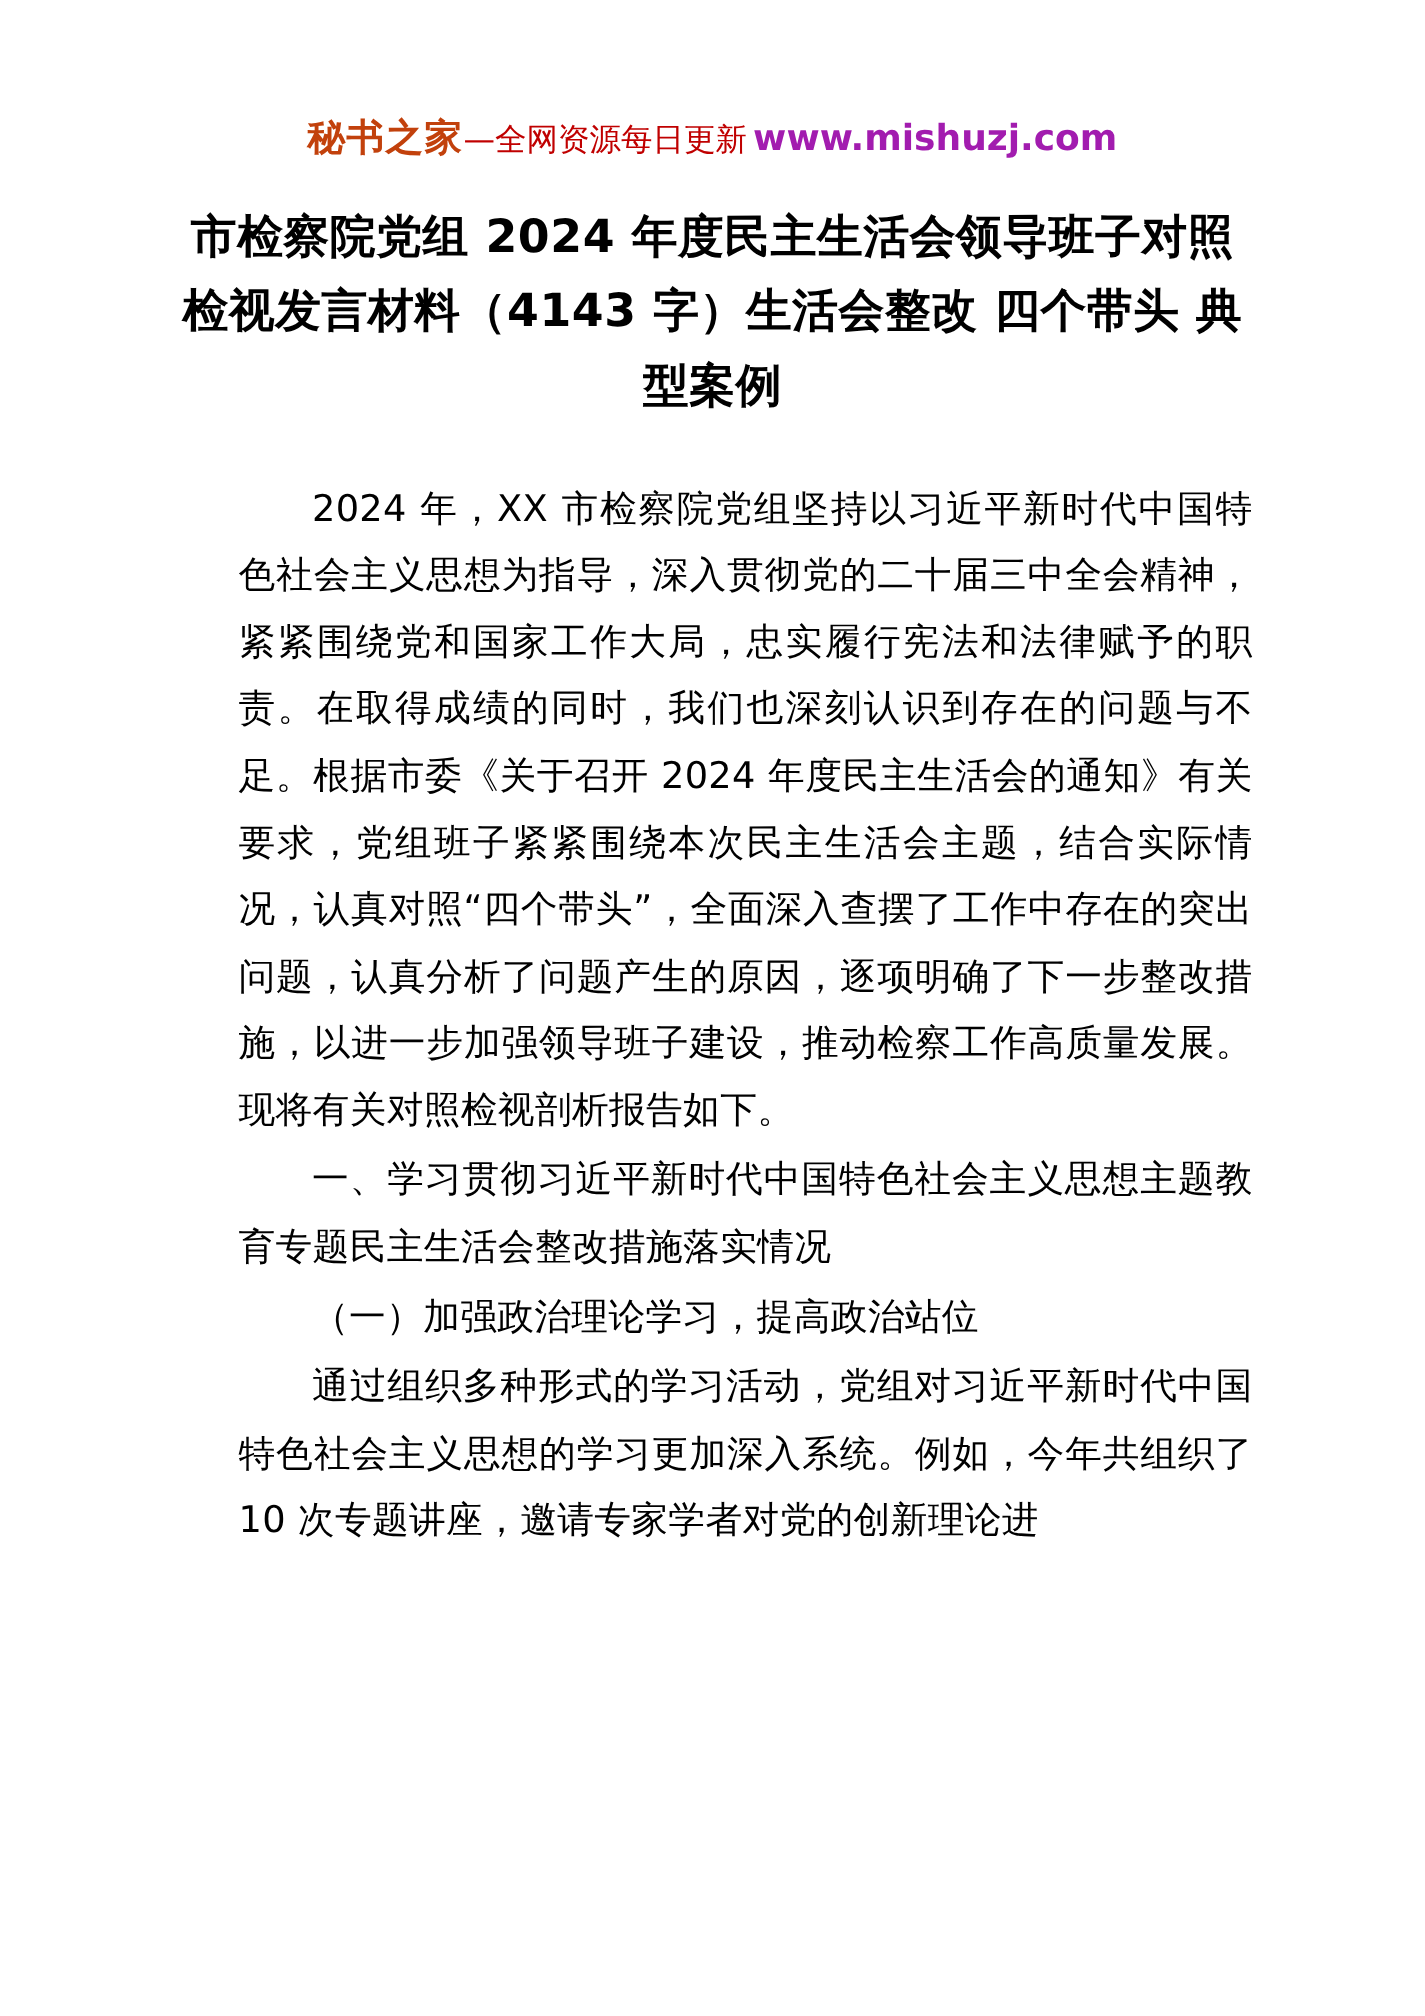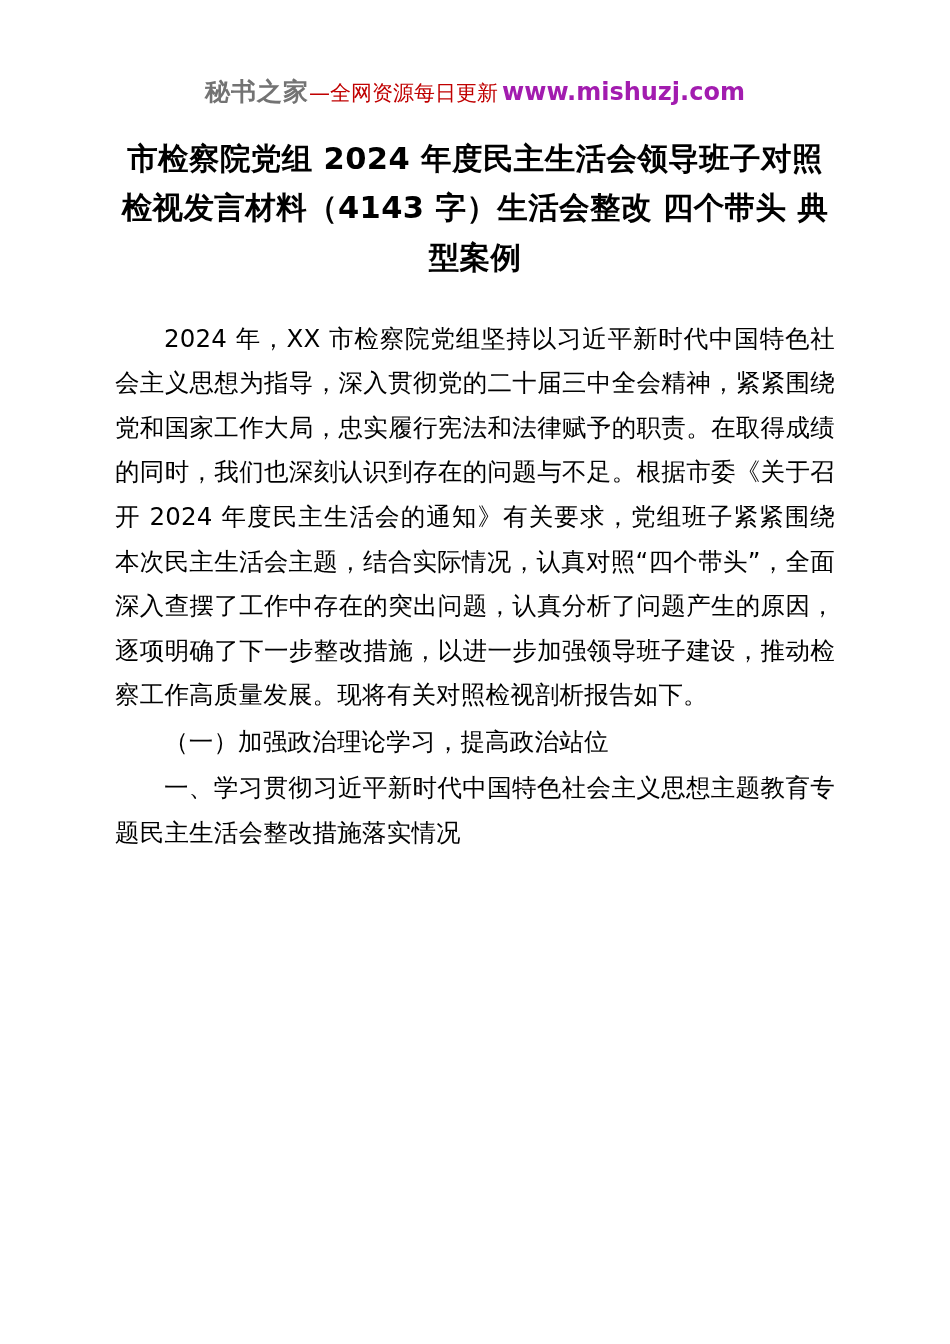--- a/index.html
+++ b/index.html
@@ -24,21 +24,21 @@
   
   .header-band {
     padding-top: 78px;
     text-align: center;
     white-space: nowrap;
     line-height: 1.1;
   }
   .brand {
     font-size: 25px;
     font-weight: bold;
-    color: #737373;
+    color: #c2410c;
     letter-spacing: 1px;
   }
   .brand-tag {
     font-size: 21px;
     font-weight: normal;
     color: #c00000;
     letter-spacing: 0px;
   }
   .brand-url {
     font-size: 24px;
@@ -53,20 +53,21 @@
     text-align: center;
     font-size: 30.5px;
     font-weight: bold;
     line-height: 1.63;
     letter-spacing: 0.4px;
     color: #000;
   }
   
   .body-wrap {
     margin-top: 34px;
+    margin-left: 44px;
   }
   p.para {
     margin: 0;
     font-size: 24.5px;
     line-height: 1.82;
     text-align: justify;
     text-justify: inter-ideograph;
     letter-spacing: 0.2px;
     text-indent: 2em;
   }
@@ -89,18 +90,19 @@
 <div class="page">
 
   <div class="header-band">
     <span class="brand">秘书之家</span><span class="brand-tag">—全网资源每日更新</span><span class="brand-url">www.mishuzj.com</span>
   </div>
 
   <h1 class="doc-title">市检察院党组 2024 年度民主生活会领导班子对照检视发言材料（4143 字）生活会整改 四个带头 典型案例</h1>
 
   <div class="body-wrap">
     <p class="para">2024 年，XX 市检察院党组坚持以习近平新时代中国特色社会主义思想为指导，深入贯彻党的二十届三中全会精神，紧紧围绕党和国家工作大局，忠实履行宪法和法律赋予的职责。在取得成绩的同时，我们也深刻认识到存在的问题与不足。根据市委《关于召开 2024 年度民主生活会的通知》有关要求，党组班子紧紧围绕本次民主生活会主题，结合实际情况，认真对照“四个带头”，全面深入查摆了工作中存在的突出问题，认真分析了问题产生的原因，逐项明确了下一步整改措施，以进一步加强领导班子建设，推动检察工作高质量发展。现将有关对照检视剖析报告如下。</p>
+    <p class="para">一、学习贯彻习近平新时代中国特色社会主义思想主题教育专题民主生活会整改措施落实情况</p>
     <p class="para">（一）加强政治理论学习，提高政治站位</p>
-    <p class="para">一、学习贯彻习近平新时代中国特色社会主义思想主题教育专题民主生活会整改措施落实情况</p>
+    <p class="para">通过组织多种形式的学习活动，党组对习近平新时代中国特色社会主义思想的学习更加深入系统。例如，今年共组织了 10 次专题讲座，邀请专家学者对党的创新理论进</p>
   </div>
 
 </div>
 </div>
 
 </body></html>

